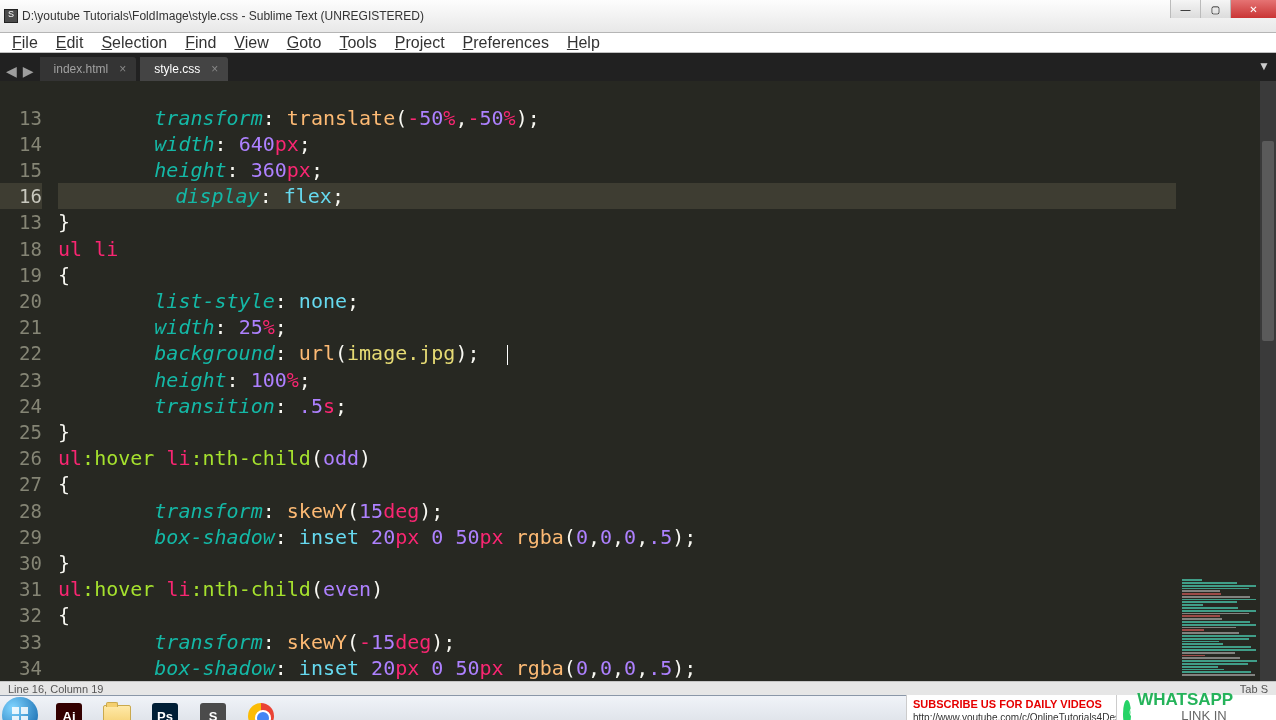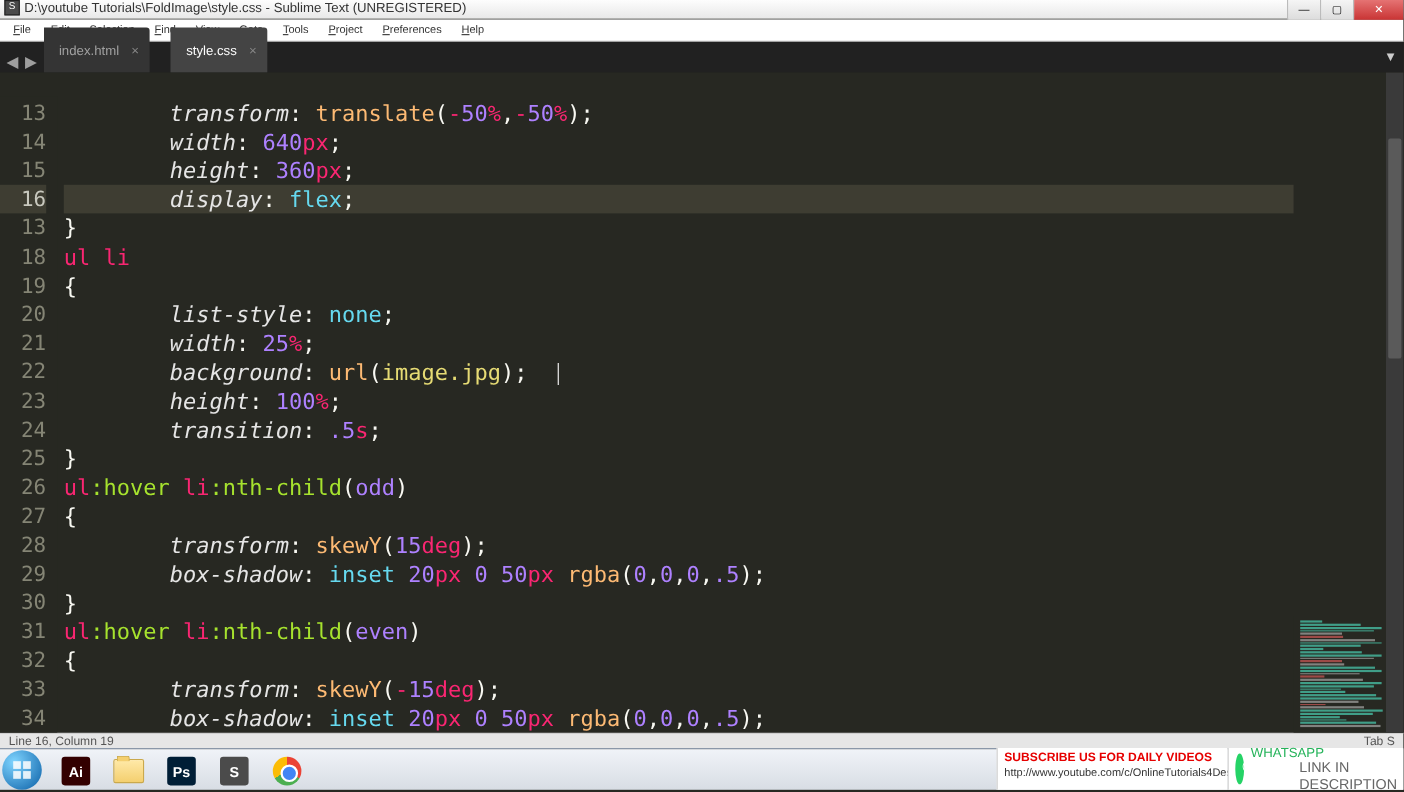--- a/index.html
+++ b/index.html
@@ -6,24 +6,24 @@
 body {
   font-family: "Segoe UI", Tahoma, sans-serif;
   font-size: 12px;
   background: #272822;
   width: 1276px;
   height: 720px;
   overflow: hidden;
   position: relative;
 }
 .title-bar {
-  height: 18px;
+  height: 33px;
   background: linear-gradient(#fdfdfd, #e8e8e8);
   display: flex;
-  align-items: flex-start;
+  align-items: center;
   border-bottom: 1px solid #b5b5b5;
   padding-left: 4px;
   position: relative;
 }
 .title-bar .app-icon {
   width: 14px; height: 14px;
   background: #4b4b4b;
   border: 1px solid #222;
   display: inline-block;
   margin-right: 4px;
@@ -54,52 +54,52 @@
   height: 20px;
   background: #fff;
   display:flex;
   align-items:center;
   padding-left: 4px;
   border-bottom:1px solid #c0c0c0;
   gap: 2px;
 }
 .menu-bar .menu-item {
   padding: 2px 8px;
-  font-size: 10px;
+  font-size: 16px;
   color:#333;
   cursor:pointer;
 }
 .menu-bar .menu-item .u { text-decoration: underline; }
 .tab-strip {
   height: 28px;
   background: #212121;
   display:flex;
   align-items:flex-end;
   position: relative;
 }
 .nav-arrows {
   display:flex;
   align-items:center;
   padding: 0 6px 2px 6px;
   gap:6px;
   color:#9e9e9e;
   font-size:14px;
 }
 .tab {
-  height: 41px;
+  height: 24px;
   padding: 0 28px 0 14px;
   font-size: 12px;
   color:#a0a0a0;
   background:#343434;
   display:flex;
   align-items:center;
   position:relative;
   border-top-right-radius:3px;
   cursor:pointer;
-  margin-right:19px;
+  margin-right:4px;
 }
 .tab.active { background:#444444; color:#fff;}
 .tab .close-x {
   position:absolute; right:10px; font-size:12px; color:#888;
 }
 .tab-strip .menu-drop {
   position:absolute; right:6px; top:6px; color:#ccc; font-size:12px; cursor:pointer;
 }
 .editor-area {
   display:flex;
@@ -125,22 +125,22 @@
   flex:1;
   font-family: Consolas, monospace;
   font-size: 20px;
   line-height: 26.2px;
   color:#f8f8f2;
   white-space: pre;
   padding-top: 2px;
   padding-left: 6px;
   position:relative;
 }
-.code .line.active { background:#3e3d32; }
-.tok-prop { color:#e5e5e5; font-style: italic; }
+.code .line.active { background:#3e3d32;padding-left:21px; }
+.tok-prop { color:#14b8a6; font-style: italic; }
 .tok-func { color:#fdba74; }
 .tok-num { color:#ae81ff; }
 .tok-unit { color:#f92672; }
 .tok-val { color:#66d9ef; }
 .tok-sel { color:#f92672; }
 .tok-pseudo { color:#a6e22e; }
 .tok-punc { color:#f8f8f2; }
 .tok-str { color:#e6db74; }
 .cursor {
   display:inline-block;
@@ -228,21 +228,21 @@
 .wa-banner {
   position:absolute; right:0; bottom:0;
   height:38px; width:160px;
   background:#fff;
   display:flex; align-items:center;
   padding:2px 6px;
   border-left:1px solid #ccc;
 }
 .wa-icon{ width:28px;height:28px;border-radius:50%;background:#25d366;position:relative;margin-right:6px;}
 .wa-icon::after{content:"✆";color:#fff;position:absolute;left:6px;top:3px;font-size:16px;}
-.wa-text .t1{ color:#25b35a; font-weight:normal; font-size:12px; line-height:1;}
+.wa-text .t1{ color:#25b35a; font-weight:bold; font-size:17px; line-height:1;}
 .wa-text .t2{ color:#666; font-size:13px;padding-left:44px;}
 .scrollbar{ position:absolute; right:0; top:0; bottom:0; width:16px; background:#3a3a3a;}
 .scrollbar .thumb{ position:absolute; left:2px; right:2px; top:60px; height:200px; background:#5a5a5a; border-radius:2px;}
 </style>
 </head>
 <body>
 
 <div class="title-bar">
   <span class="app-icon"></span>
   <span class="title">D:\youtube Tutorials\FoldImage\style.css - Sublime Text (UNREGISTERED)</span>

